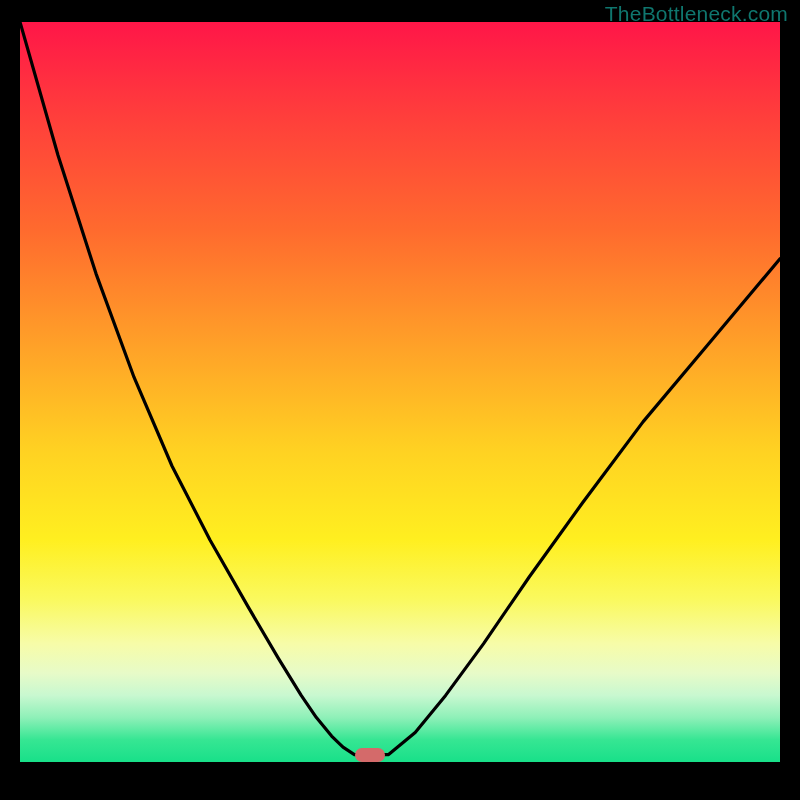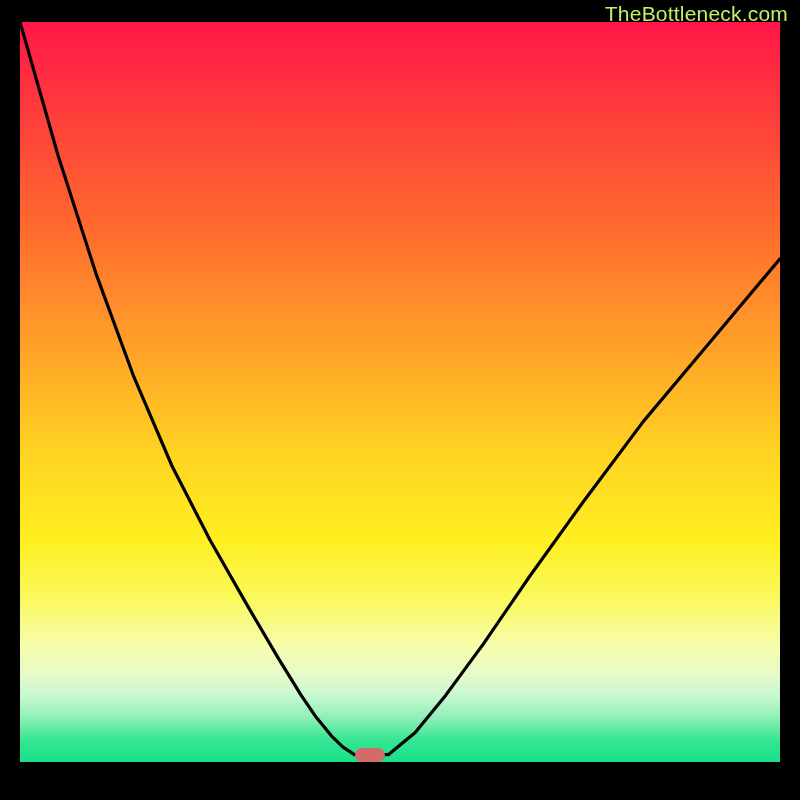--- a/index.html
+++ b/index.html
@@ -36,21 +36,21 @@
       #c8f8d0 91%,
       #8ef0b8 94%,
       #36e693 97%,
       #18e089 100%
     );
   }
   .watermark {
     position: absolute;
     top: 2px;
     right: 12px;
-    color: #bef264;
+    color: #0f766e;
     font-size: 21px;
     font-weight: 500;
     letter-spacing: 0.2px;
   }
   svg.curve {
     position: absolute;
     left: 0;
     top: 0;
     width: 760px;
     height: 740px;

